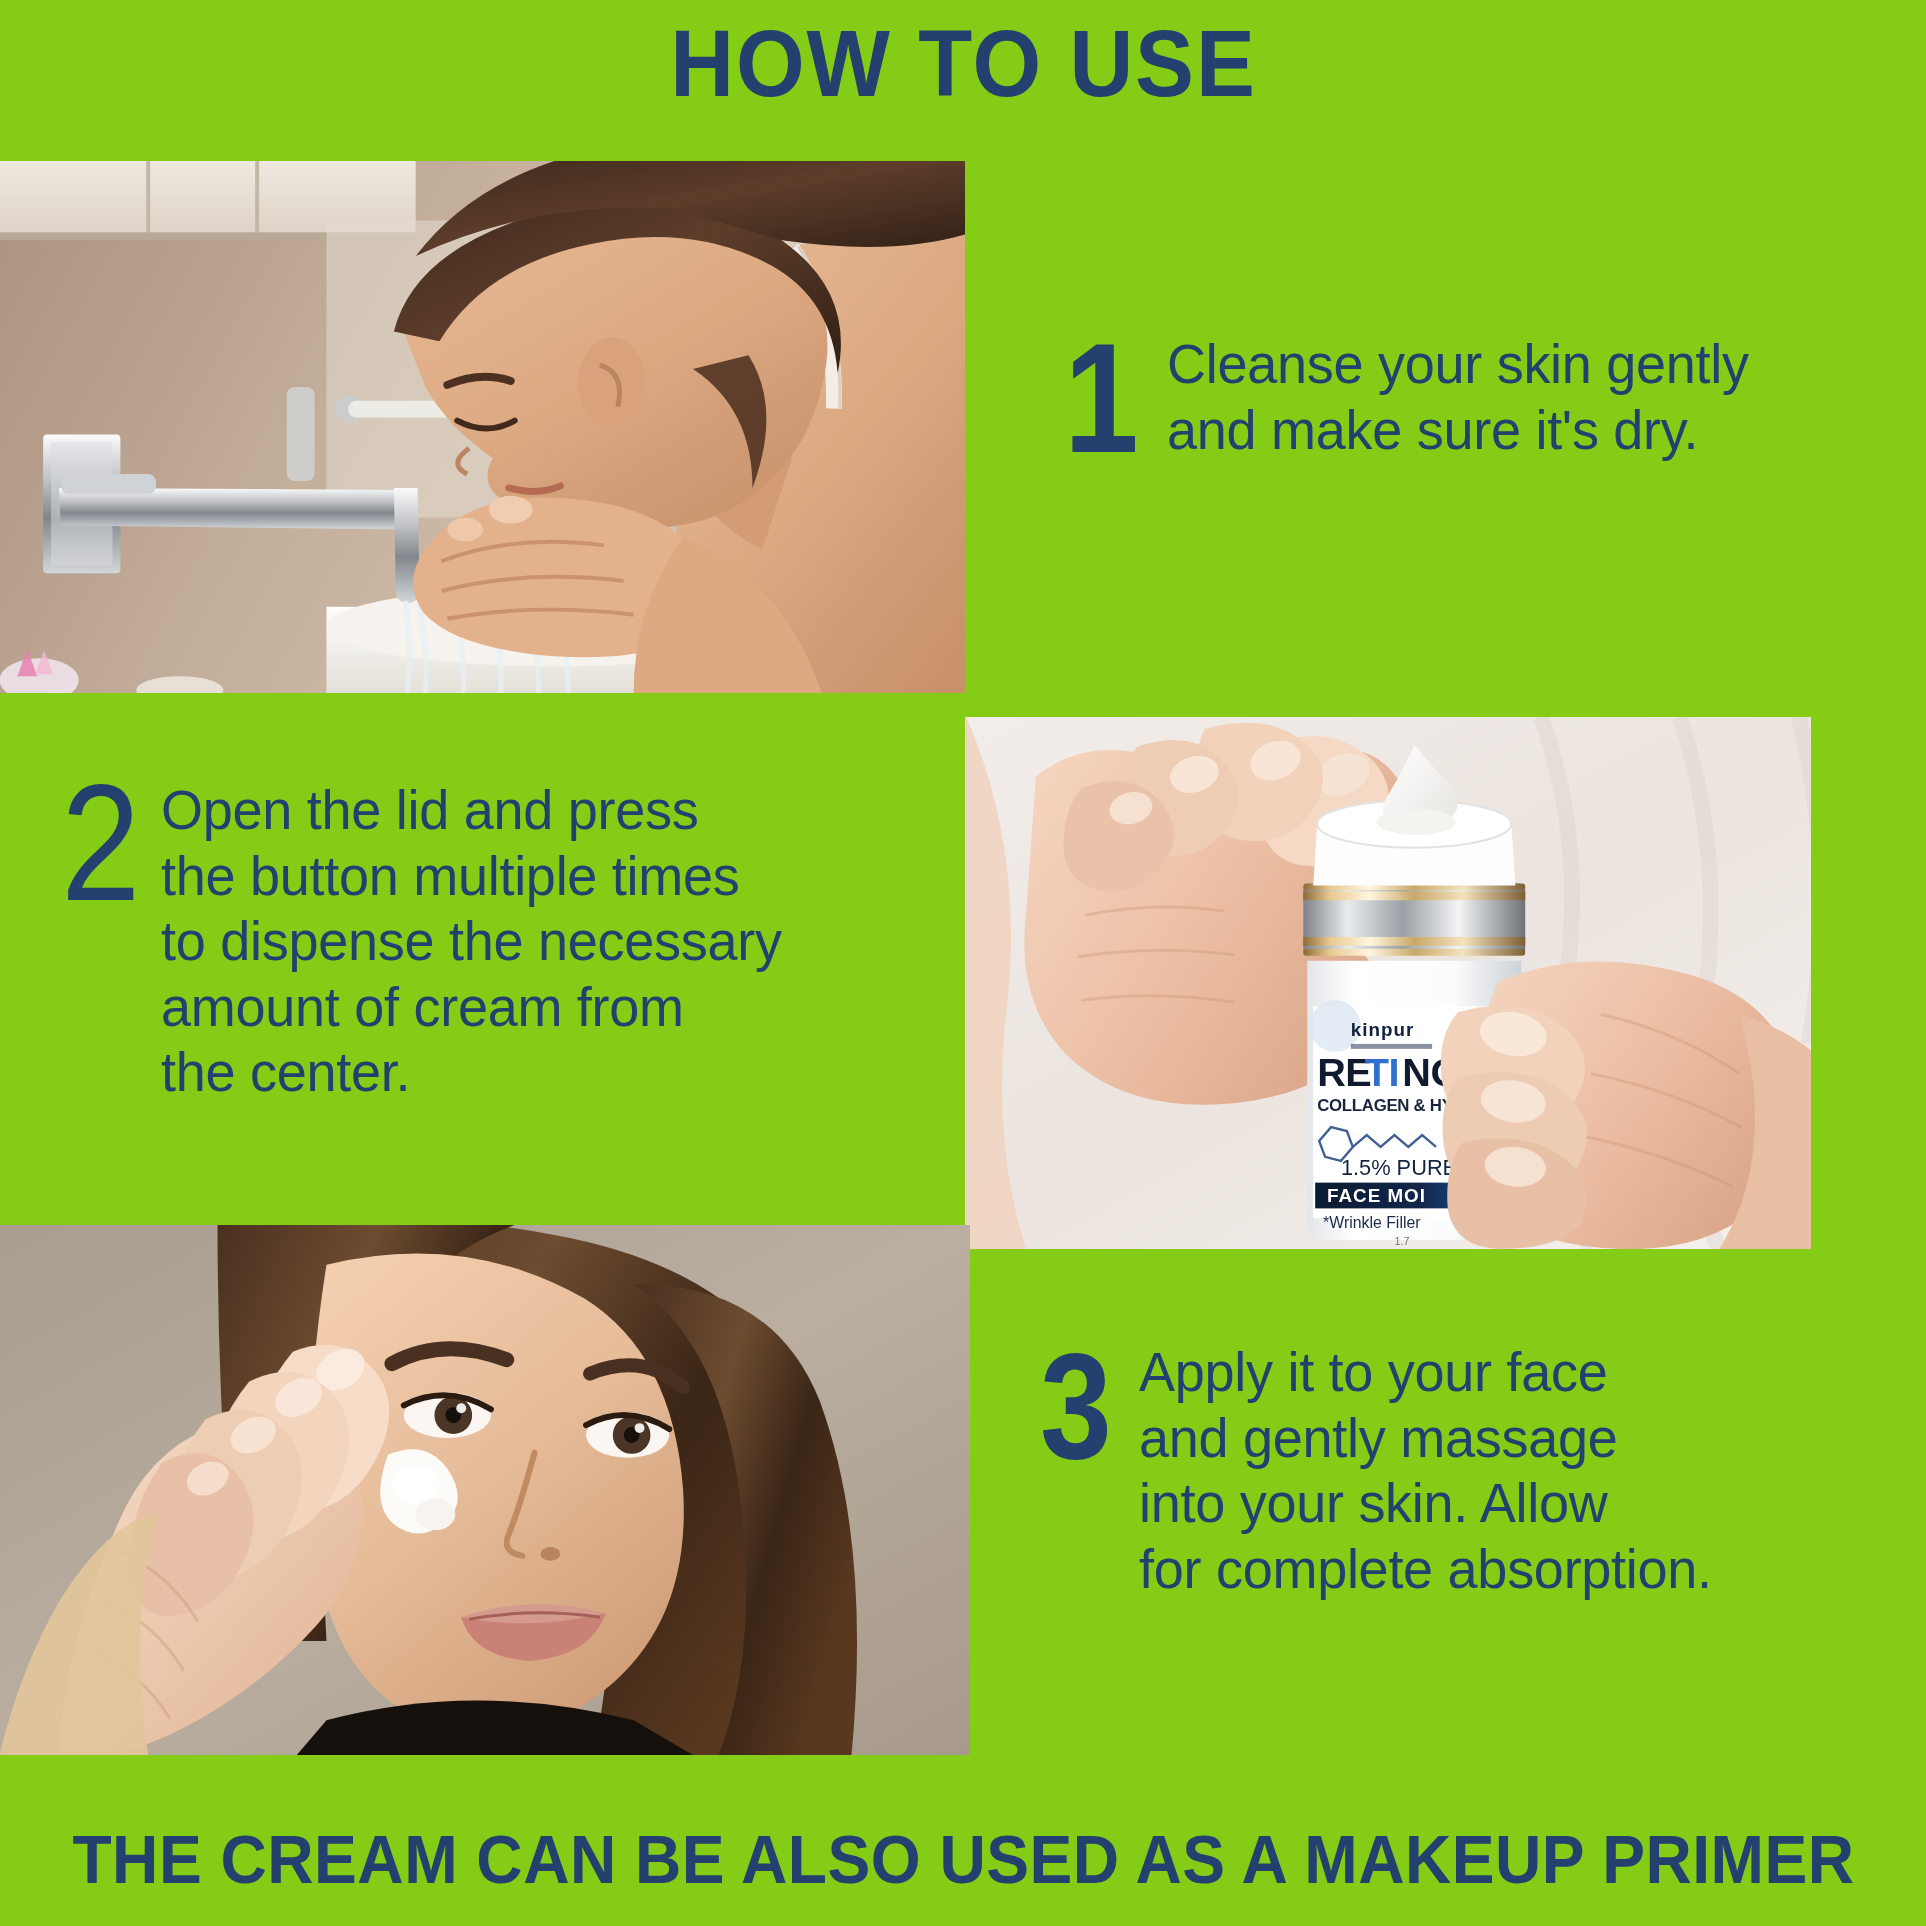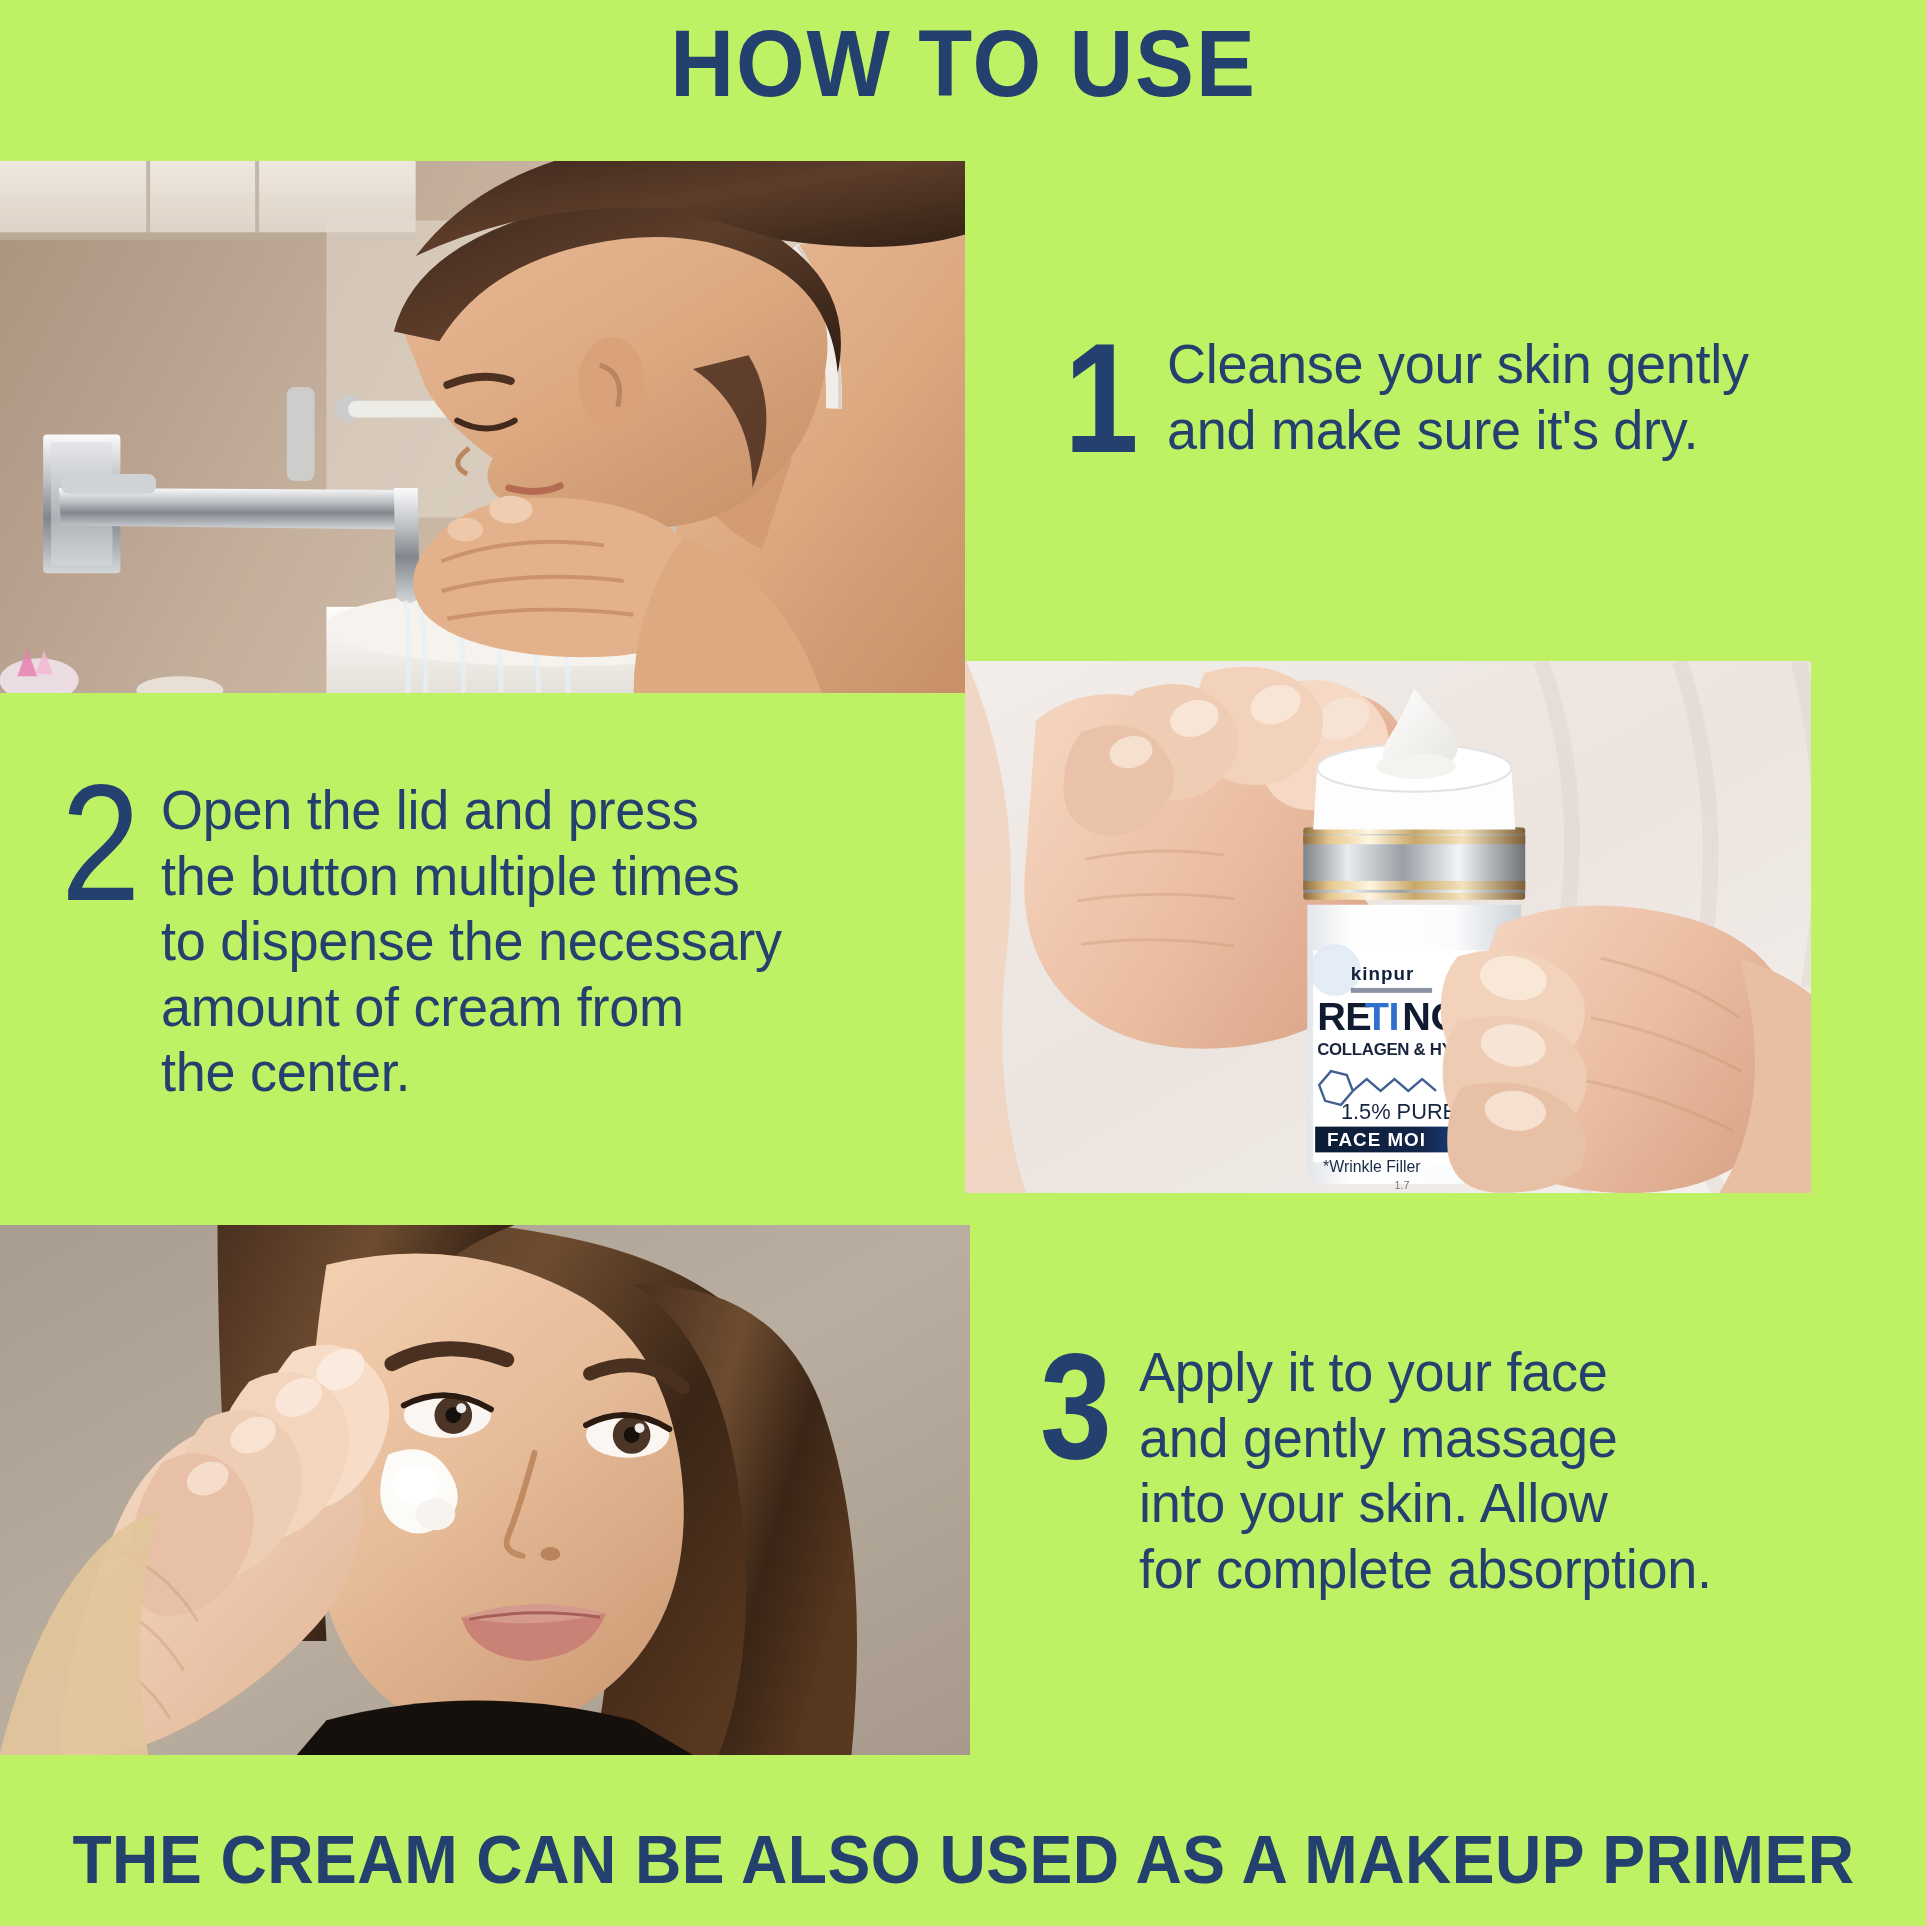--- a/index.html
+++ b/index.html
@@ -2,39 +2,39 @@
 <html><head>
 <meta charset="utf-8">
 <style>
   html,body{margin:0;padding:0;}
   body{
     width:1927px;height:1927px;
     background:#ffffff;
     font-family:"Liberation Sans", sans-serif;
     position:relative;overflow:hidden;
   }
-  .page{position:absolute;inset:0;background:#bef264;}
+  .page{position:absolute;inset:0;background:#84cc16;}
 
   
   .headline{
     position:absolute;left:0;top:14px;width:1927px;
     text-align:center;
     font-family:"Liberation Sans", sans-serif;
     font-weight:bold;
     font-size:95px;
     letter-spacing:2px;
     color:#23406e;
     transform:scaleX(0.93);
     line-height:1.05;
   }
 
   
   .photo{position:absolute;overflow:hidden;background:#d8cec6;}
   #photo-1{left:0px;  top:161px;  width:965px;  height:532px;}
-  #photo-2{left:965px;top:661px;  width:846px;  height:532px;}
+  #photo-2{left:965px;top:717px;  width:846px;  height:532px;}
   #photo-3{left:0px;  top:1225px; width:970px;  height:530px;}
   .photo svg{display:block;width:100%;height:100%;}
 
   
   .step{position:absolute;display:flex;align-items:flex-start;}
   #step-1{left:1064px;top:327px;}
   #step-2{left:61px;  top:767px;}
   #step-3{left:1040px;top:1337px;}
 
   .step-num{

